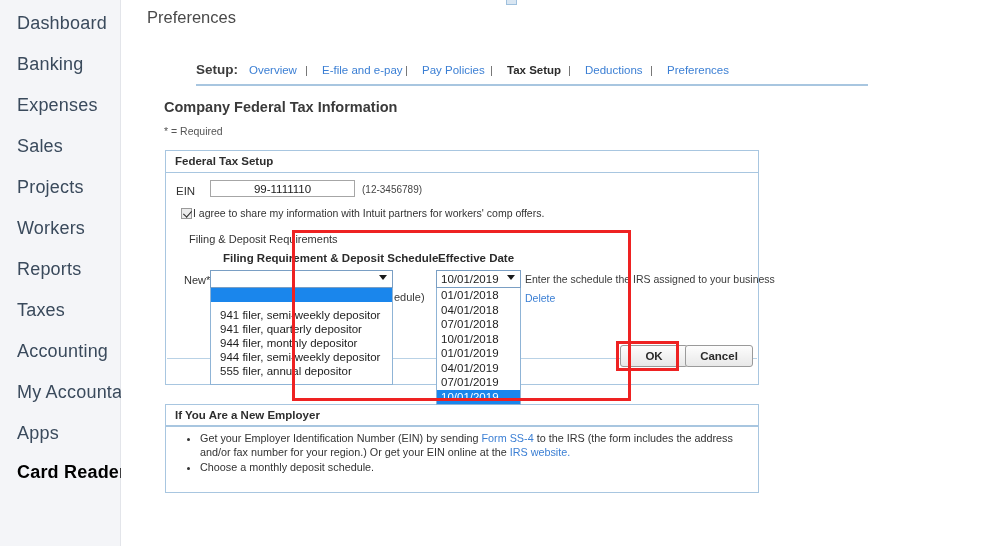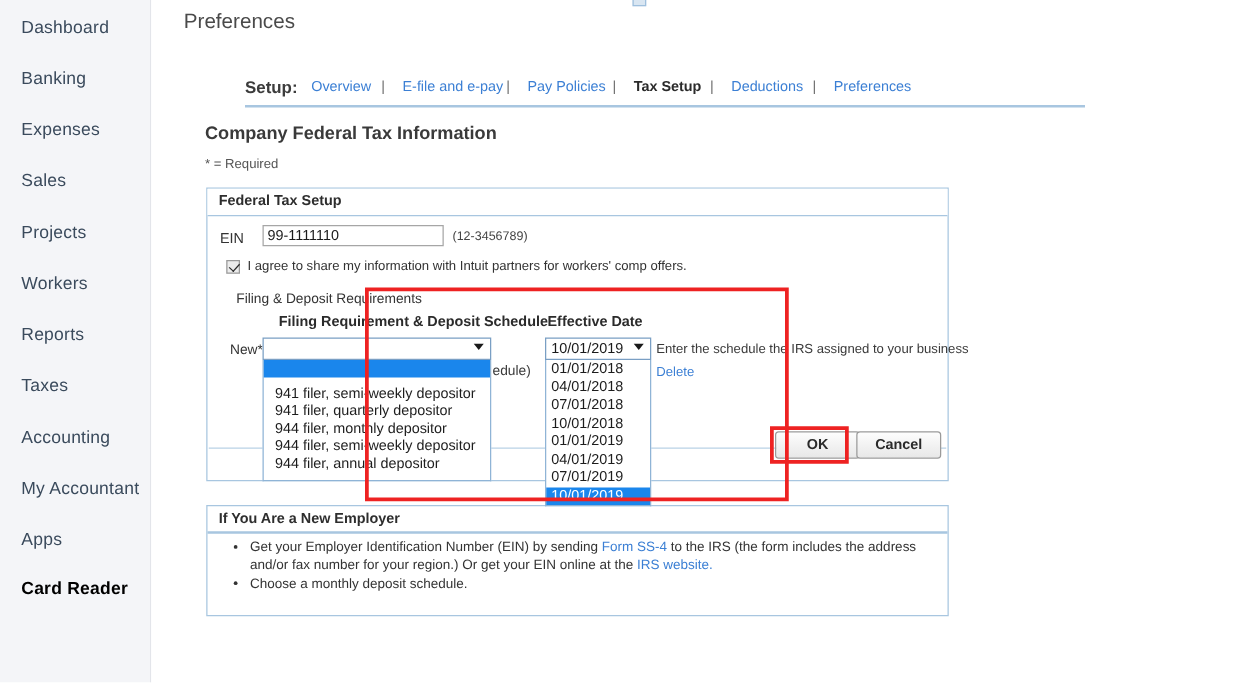--- a/index.html
+++ b/index.html
@@ -19,21 +19,21 @@
   
   #sidebar {
     position: absolute; left: 0; top: 0;
     width: 121px; height: 546px;
     background: #f4f5f8;
     border-right: 1px solid #e3e5ea;
   }
   .nav-item {
     position: absolute;
     left: 17px;
-    font-size: 14px;
+    font-size: 18px;
     color: #3a4a5c;
     letter-spacing: .2px;
     white-space: nowrap;
     cursor: pointer;
   }
   .nav-item.active { color: #000000; font-weight: bold; }
 
   
   #main {
     position: absolute;
@@ -109,29 +109,30 @@
   #ein-input {
     position: absolute; left: 44px; top: 29px;
     width: 145px; height: 17px;
     border: 1px solid #a6a6a6;
     background: #fff;
     font-family: "Liberation Sans", sans-serif;
     font-size: 11.5px;
     color: #1a1a1a;
     padding: 0 3px;
     outline: none;
+    text-align: center;
   }
   #ein-format {
     position: absolute; left: 196px; top: 33px;
     font-size: 10px; color: #444;
   }
 
   #agree-row {
     position: absolute; left: 15px; top: 56px;
-    display: flex; align-items: center; gap: 6px;
+    display: flex; align-items: center; gap: 1px;
   }
   #agree-check {
     width: 11px; height: 11px;
     border: 1px solid #9a9a9a;
     background: #ececec;
     position: relative;
     flex: none;
     cursor: pointer;
   }
   #agree-check::after {
@@ -390,21 +391,21 @@
         <div id="filing-select">
           <span class="caret"></span>
         </div>
         <div id="filing-options">
           <div class="opt blank"></div>
           <div class="opt gap"></div>
           <div class="opt">941 filer, semi-weekly depositor</div>
           <div class="opt">941 filer, quarterly depositor</div>
           <div class="opt">944 filer, monthly depositor</div>
           <div class="opt">944 filer, semi-weekly depositor</div>
-          <div class="opt">944 filer, annual depositor</div>
+          <div class="opt">555 filer, annual depositor</div>
           <div class="opt gap"></div>
         </div>
 
         <div id="date-select">
           <span class="val">10/01/2019</span>
           <span class="caret"></span>
         </div>
         <div id="date-options">
           <div class="opt">01/01/2018</div>
           <div class="opt">04/01/2018</div>

